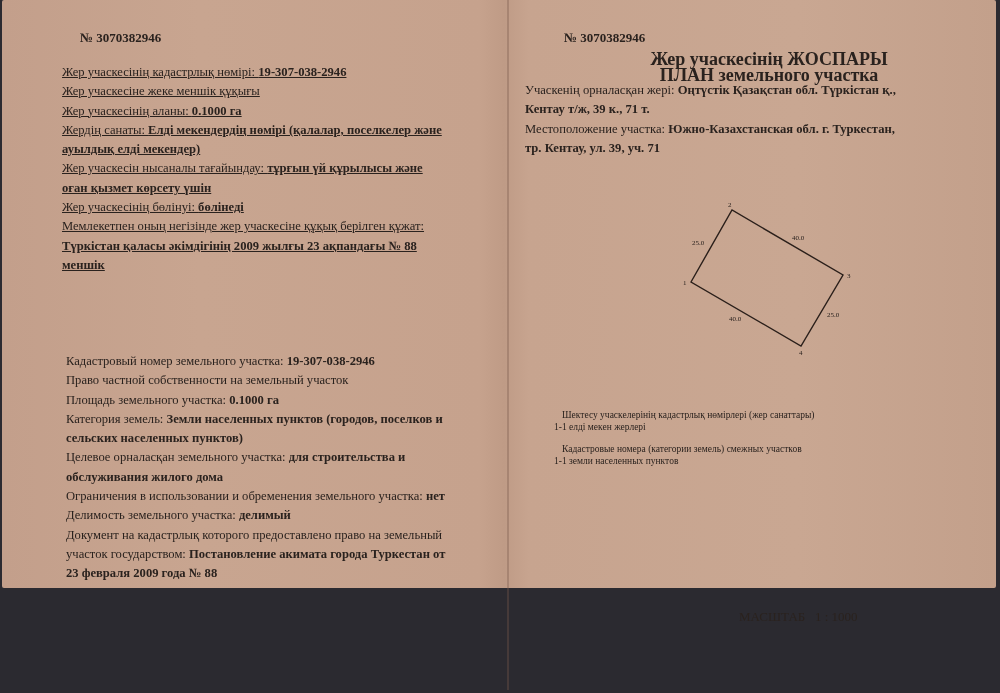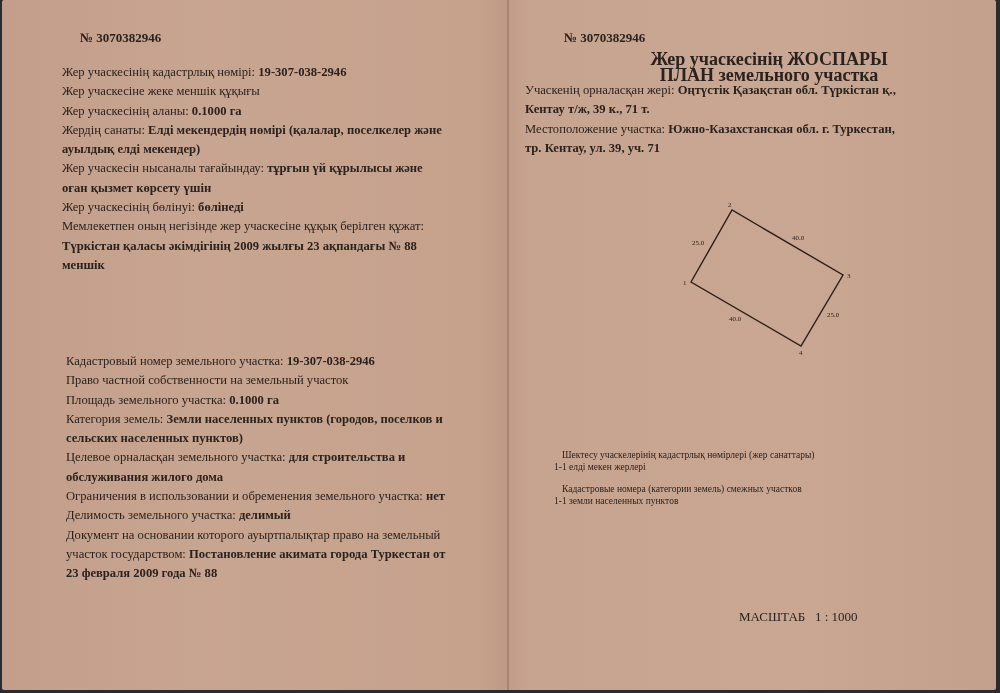--- a/index.html
+++ b/index.html
@@ -4,51 +4,51 @@
 <style>
   html, body { margin:0; padding:0; }
   body {
     width:1000px; height:693px; overflow:hidden;
     background:#2b2a30;
     font-family:"Liberation Serif", "DejaVu Serif", serif;
     color:#2a221e;
     position:relative;
   }
   .sheet {
-    position:absolute; top:0; left:2px; width:994px; height:690px;
+    position:absolute; top:0; left:2px; width:994px; height:588px;
     background:linear-gradient(90deg,#c39f8b 0%,#c8a590 20%,#c6a28d 48%,#bf9b86 50.5%,#c7a48f 53%,#c9a792 80%,#c3a08b 100%);
     border-radius:2px;
   }
   .fold {
     position:absolute; top:0; left:505px; width:2px; height:690px;
     background:rgba(120,90,75,0.35);
   }
   .page { position:absolute; top:0; height:690px; }
   .left-page { left:0; width:505px; }
   .right-page { left:507px; width:487px; }
   .docnum { position:absolute; font-weight:bold; font-size:13px; }
   .block { position:absolute; font-size:12.6px; line-height:19.3px; }
   .line { display:block; white-space:nowrap; }
   .val { font-weight:bold; }
   .title { position:absolute; text-align:center; font-weight:bold; font-size:18px; line-height:16px; }
   .plan { position:absolute; }
   .legend { position:absolute; font-size:9.5px; line-height:12px; }
-  .legend .ind { padding-left:8px;margin-top:40px; }
+  .legend .ind { padding-left:8px; }
   .scale { position:absolute; font-size:13px;margin-left:40px; }
 </style>
 </head>
 <body>
 
 <div class="sheet">
   <div class="fold"></div>
 
   <div class="page left-page">
     <div class="docnum" style="left:78px;top:30px;">№ 3070382946</div>
 
-    <div class="block" style="left:60px;top:63px;">
+    <div class="block" style="left:60px;top:63px;text-decoration:underline;">
       <span class="line"><span>Жер учаскесінің кадастрлық нөмірі: </span><span class="val">19-307-038-2946</span></span>
       <span class="line"><span>Жер учаскесіне жеке меншік құқығы</span></span>
       <span class="line"><span>Жер учаскесінің аланы: </span><span class="val">0.1000 га</span></span>
       <span class="line"><span>Жердің санаты: </span><span class="val">Елді мекендердің нөмірі (қалалар, поселкелер және</span></span>
       <span class="line val">ауылдық елді мекендер)</span>
       <span class="line"><span>Жер учаскесін нысаналы тағайындау: </span><span class="val">тұрғын үй құрылысы және</span></span>
       <span class="line val">оған қызмет көрсету үшін</span>
       <span class="line"><span>Жер учаскесінің бөлінуі: </span><span class="val">бөлінеді</span></span>
       <span class="line"><span>Мемлекетпен оның негізінде жер учаскесіне құқық берілген құжат:</span></span>
       <span class="line val">Түркістан қаласы әкімдігінің 2009 жылғы 23 ақпандағы № 88</span>
@@ -58,21 +58,21 @@
     <div class="block" style="left:64px;top:352px;">
       <span class="line"><span>Кадастровый номер земельного участка: </span><span class="val">19-307-038-2946</span></span>
       <span class="line"><span>Право частной собственности на земельный участок</span></span>
       <span class="line"><span>Площадь земельного участка: </span><span class="val">0.1000 га</span></span>
       <span class="line"><span>Категория земель: </span><span class="val">Земли населенных пунктов (городов, поселков и</span></span>
       <span class="line val">сельских населенных пунктов)</span>
       <span class="line"><span>Целевое орналасқан земельного участка: </span><span class="val">для строительства и</span></span>
       <span class="line val">обслуживания жилого дома</span>
       <span class="line"><span>Ограничения в использовании и обременения земельного участка: </span><span class="val">нет</span></span>
       <span class="line"><span>Делимость земельного участка: </span><span class="val">делимый</span></span>
-      <span class="line"><span>Документ на основании которого ауыртпалықтар право на земельный</span></span>
+      <span class="line"><span>Документ на кадастрлық которого предоставлено право на земельный</span></span>
       <span class="line"><span>участок государством: </span><span class="val">Постановление акимата города Туркестан от</span></span>
       <span class="line val">23 февраля 2009 года № 88</span>
     </div>
   </div>
 
   <div class="page right-page">
     <div class="docnum" style="left:55px;top:30px;">№ 3070382946</div>
 
     <div class="title" style="left:110px;top:51px;width:300px;">
       <div>Жер учаскесінің ЖОСПАРЫ</div>

